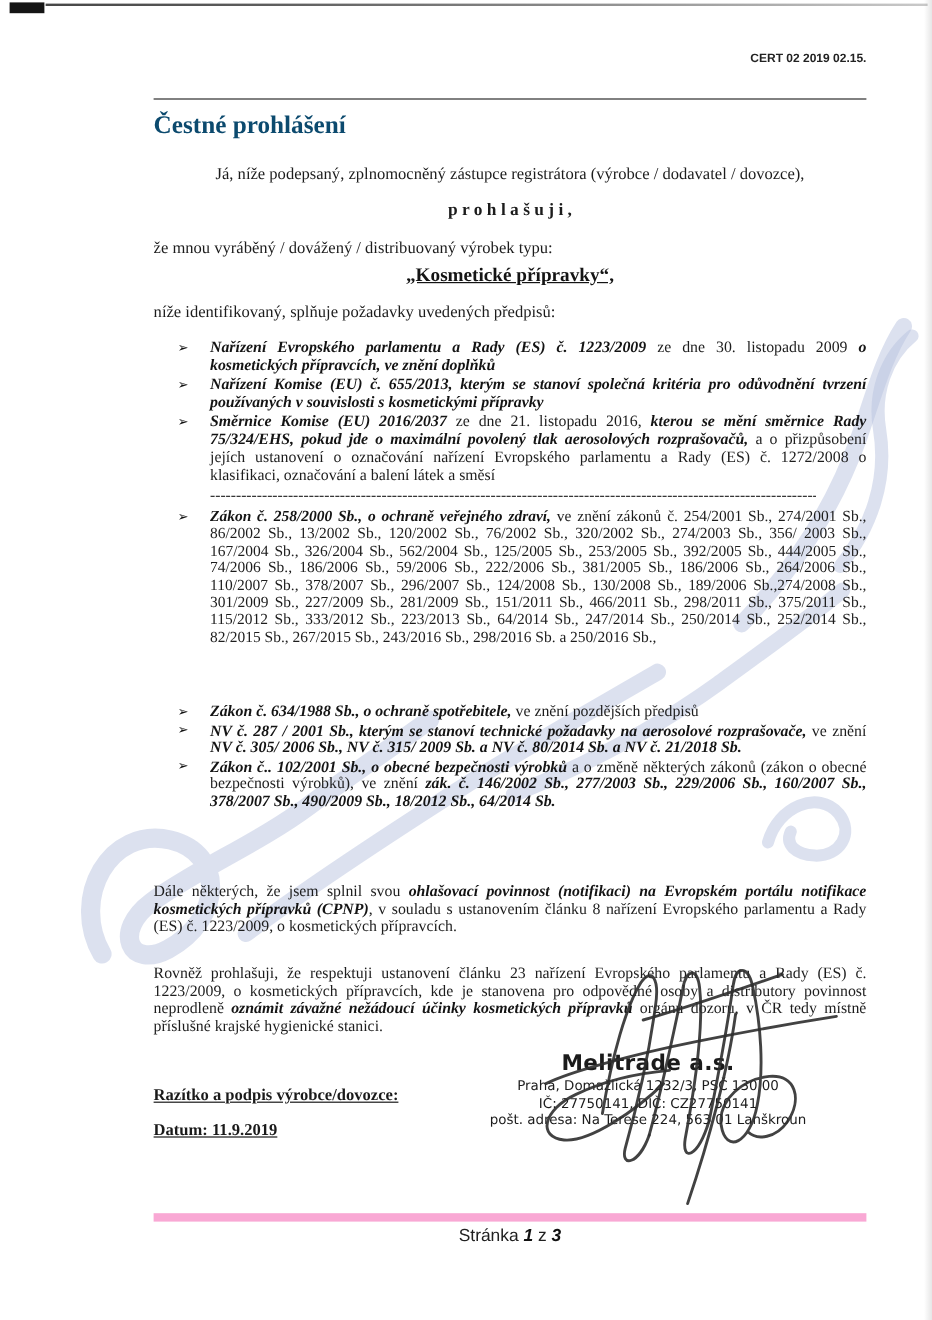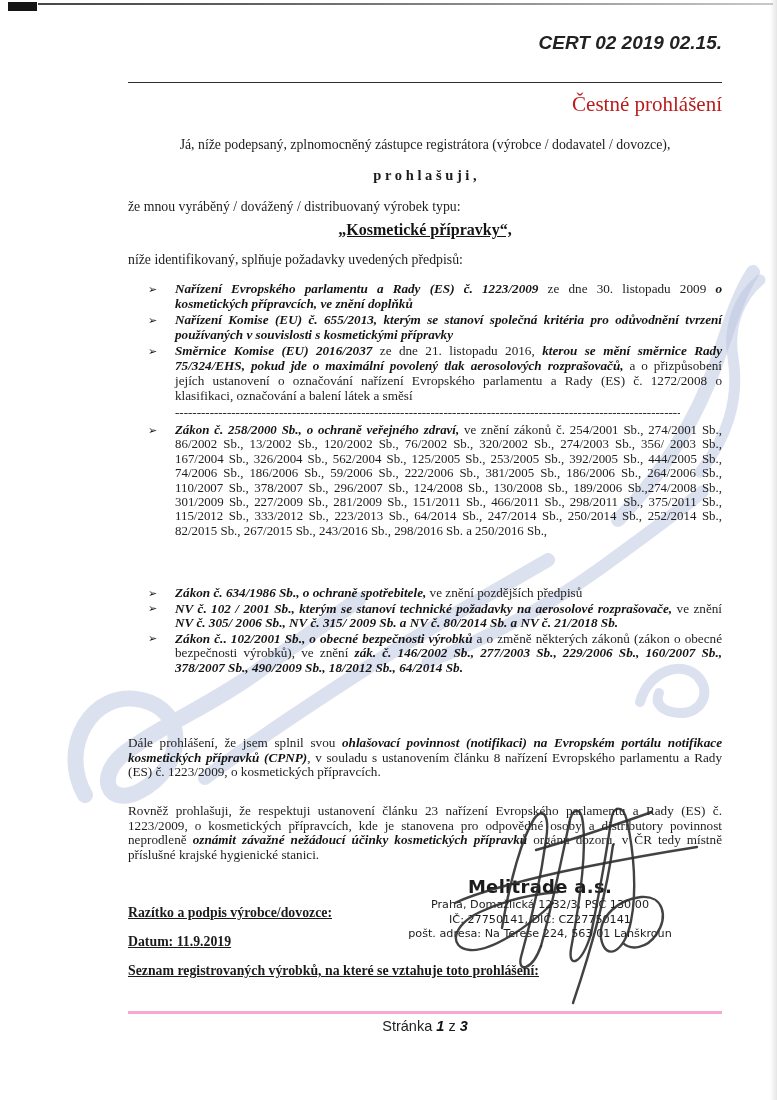--- a/index.html
+++ b/index.html
@@ -14,24 +14,24 @@
     background:linear-gradient(90deg,#474747 0%,#5d5d5d 25%,#848484 55%,#aaaaaa 80%,#c9c9c9 100%); z-index:4; }
   .edge-shade { position:absolute; right:0; top:0; width:7px; height:1100px;
     background:linear-gradient(90deg, rgba(0,0,0,0), rgba(0,0,0,0.10)); z-index:4; }
 
   
   .watermark { position:absolute; left:0; top:0; width:777px; height:1100px; z-index:0; filter:blur(0.6px); }
   .signature { position:absolute; left:0; top:0; width:777px; height:1100px; z-index:3; }
 
   
   .abs { position:absolute; left:128px; width:594px; z-index:1; }
-  .doc-code { top:32px; text-align:right; font-family:"Liberation Sans","DejaVu Sans",sans-serif;
-    font-style:italic; font-weight:600; font-size:19px; color:#222; }
+  .doc-code { top:44px; text-align:right; font-family:"Liberation Sans","DejaVu Sans",sans-serif;
+    font-weight:600; font-size:10px; color:#222; }
   .rule { top:82px; border-top:1.8px solid #2f2f2f; height:0; }
-  .title { top:92px; margin:0; text-align:right; font-size:21px; font-weight:normal; color:#b91c1c; }
+  .title { top:92px; margin:0; text-align:left; font-size:21px; font-weight:bold; color:#0c4a6e; }
   .line { font-size:13.8px; color:#1c1c1c; }
   .center { text-align:center; }
   #declarant { top:137px;text-align:center; }
   #declare-word { top:167px; font-weight:bold; font-size:14.5px; }
   #product-intro { top:199px; }
   .product { top:221px; text-align:center; font-weight:bold; font-size:16px;
     text-decoration:underline; color:#141414; }
   #requirements { top:252px; }
 
   .list { font-size:13.2px; line-height:15px; }
@@ -52,21 +52,21 @@
   .stamp { position:absolute; left:400px; top:876px; width:280px; text-align:center;
     font-family:"DejaVu Sans","Liberation Sans",sans-serif; color:#1b1b1b; z-index:1; }
   .stamp-name { font-size:18px; font-weight:bold; letter-spacing:0.3px; }
   .stamp-line { font-size:11.2px; line-height:13.5px; margin-top:1px; }
 
   .label { font-weight:bold; font-size:13.8px; color:#1a1a1a;text-decoration:underline; }
   #stamp-label { top:905px; }
   #date-label  { top:934px; }
   #list-label  { top:963px; }
 
-  .footer { top:1011px; border-top:3px solid #f9a8d4; text-align:center; padding-top:4px;
+  .footer { top:1011px; border-top:7px solid #f9a8d4; text-align:center; padding-top:4px;
     font-family:"Liberation Sans","DejaVu Sans",sans-serif; font-size:14.5px; color:#202020; }
   .footer b { color:#111; }
 </style>
 </head>
 <body>
 
 <div class="page">
 
   <svg class="watermark" viewBox="0 0 777 1100" aria-hidden="true">
     <g fill="none" stroke="#b9c3df" stroke-opacity="0.5" stroke-linecap="round">
@@ -111,33 +111,33 @@
     </div>
     <div class="li small">
       <span class="mk">➢</span>
       <span class="t"><b>Zákon č. 258/2000 Sb., o ochraně veřejného zdraví, </b><span>ve znění zákonů č. 254/2001 Sb., 274/2001 Sb., 86/2002 Sb., 13/2002 Sb., 120/2002 Sb., 76/2002 Sb., 320/2002 Sb., 274/2003 Sb.,  356/ 2003 Sb., 167/2004 Sb., 326/2004 Sb.,  562/2004 Sb., 125/2005 Sb., 253/2005 Sb., 392/2005 Sb.,  444/2005 Sb., 74/2006 Sb., 186/2006 Sb., 59/2006 Sb., 222/2006 Sb., 381/2005 Sb., 186/2006 Sb., 264/2006 Sb., 110/2007 Sb., 378/2007 Sb.,  296/2007 Sb., 124/2008 Sb., 130/2008 Sb., 189/2006 Sb.,274/2008 Sb., 301/2009 Sb., 227/2009 Sb., 281/2009 Sb., 151/2011 Sb., 466/2011 Sb., 298/2011 Sb., 375/2011 Sb., 115/2012 Sb., 333/2012 Sb., 223/2013 Sb., 64/2014 Sb., 247/2014 Sb., 250/2014 Sb., 252/2014 Sb., 82/2015 Sb., 267/2015 Sb., 243/2016 Sb., 298/2016 Sb. a 250/2016 Sb.,</span></span>
     </div>
   </div>
 
   <div class="abs list" id="list2">
     <div class="li">
       <span class="mk">➢</span>
-      <span class="t"><b>Zákon č. 634/1986 Sb., o ochraně spotřebitele, </b><span>ve znění pozdějších předpisů</span></span>
+      <span class="t"><b>Zákon č. 634/1988 Sb., o ochraně spotřebitele, </b><span>ve znění pozdějších předpisů</span></span>
     </div>
     <div class="li">
       <span class="mk">➢</span>
-      <span class="t"><b>NV č. 102 / 2001 Sb., kterým se stanoví technické požadavky na aerosolové rozprašovače, </b><span>ve znění </span><b>NV č. 305/ 2006 Sb., NV č. 315/ 2009 Sb. a NV č. 80/2014 Sb. a NV č. 21/2018 Sb.</b></span>
+      <span class="t"><b>NV č. 287 / 2001 Sb., kterým se stanoví technické požadavky na aerosolové rozprašovače, </b><span>ve znění </span><b>NV č. 305/ 2006 Sb., NV č. 315/ 2009 Sb. a NV č. 80/2014 Sb. a NV č. 21/2018 Sb.</b></span>
     </div>
     <div class="li">
       <span class="mk">➢</span>
       <span class="t"><b>Zákon č.. 102/2001 Sb., o obecné bezpečnosti výrobků </b><span>a o změně některých zákonů (zákon o obecné bezpečnosti výrobků), ve znění </span><b>zák. č. 146/2002 Sb., 277/2003 Sb., 229/2006 Sb., 160/2007 Sb., 378/2007 Sb., 490/2009 Sb., 18/2012 Sb., 64/2014 Sb.</b></span>
     </div>
   </div>
 
-  <p class="abs para" id="p1"><span>Dále prohlášení, že jsem splnil svou </span><b>ohlašovací povinnost (notifikaci) na Evropském portálu notifikace kosmetických přípravků (CPNP)</b><span>, v souladu s ustanovením článku 8 nařízení Evropského parlamentu a Rady (ES) č. 1223/2009, o kosmetických přípravcích.</span></p>
+  <p class="abs para" id="p1"><span>Dále některých, že jsem splnil svou </span><b>ohlašovací povinnost (notifikaci) na Evropském portálu notifikace kosmetických přípravků (CPNP)</b><span>, v souladu s ustanovením článku 8 nařízení Evropského parlamentu a Rady (ES) č. 1223/2009, o kosmetických přípravcích.</span></p>
 
   <p class="abs para" id="p2"><span>Rovněž prohlašuji, že respektuji ustanovení článku 23 nařízení Evropského parlamentu a Rady (ES) č. 1223/2009, o kosmetických přípravcích, kde je stanovena pro odpovědné osoby a distributory povinnost neprodleně </span><b>oznámit závažné nežádoucí účinky kosmetických přípravků </b><span>orgánu dozoru, v ČR tedy místně příslušné krajské hygienické stanici.</span></p>
 
   <div class="stamp">
     <div class="stamp-name">Melitrade a.s.</div>
     <div class="stamp-line">Praha, Domažlická 1232/3, PSČ 130 00</div>
     <div class="stamp-line">IČ: 27750141, DIČ: CZ27750141</div>
     <div class="stamp-line">pošt. adresa: Na Terese 224, 563 01 Lanškroun</div>
   </div>
 
@@ -148,21 +148,20 @@
       <path d="M 553 903 C 530 925 492 952 470 950 C 448 948 452 925 480 912 C 505 900 535 894 558 892"></path>
       <path d="M 502 928 C 510 880 522 838 534 819 C 543 806 550 815 546 840 C 540 884 528 932 521 957 C 517 973 532 971 541 946"></path>
       <path d="M 541 946 C 553 902 563 853 569 824 C 572 807 581 806 583 823 C 587 858 577 917 571 949 C 568 968 581 966 591 934"></path>
       <path d="M 591 934 C 599 894 607 849 611 821 C 613 805 623 804 627 821 C 634 852 637 892 631 921 C 625 953 605 962 601 938 C 598 916 620 899 641 897 C 663 895 669 916 656 935 C 647 948 631 951 623 943"></path>
       <path d="M 613 845 C 607 890 591 950 573 1003"></path>
     </g>
   </svg>
 
   <div class="abs label" id="stamp-label">Razítko a podpis výrobce/dovozce:</div>
   <div class="abs label" id="date-label">Datum: 11.9.2019</div>
-  <div class="abs label" id="list-label">Seznam registrovaných výrobků, na které se vztahuje toto prohlášení:</div>
 
   <div class="abs footer">
     <span>Stránka</span>
     <b>1</b>
     <span>z</span>
     <b>3</b>
   </div>
 
 </div>
 

